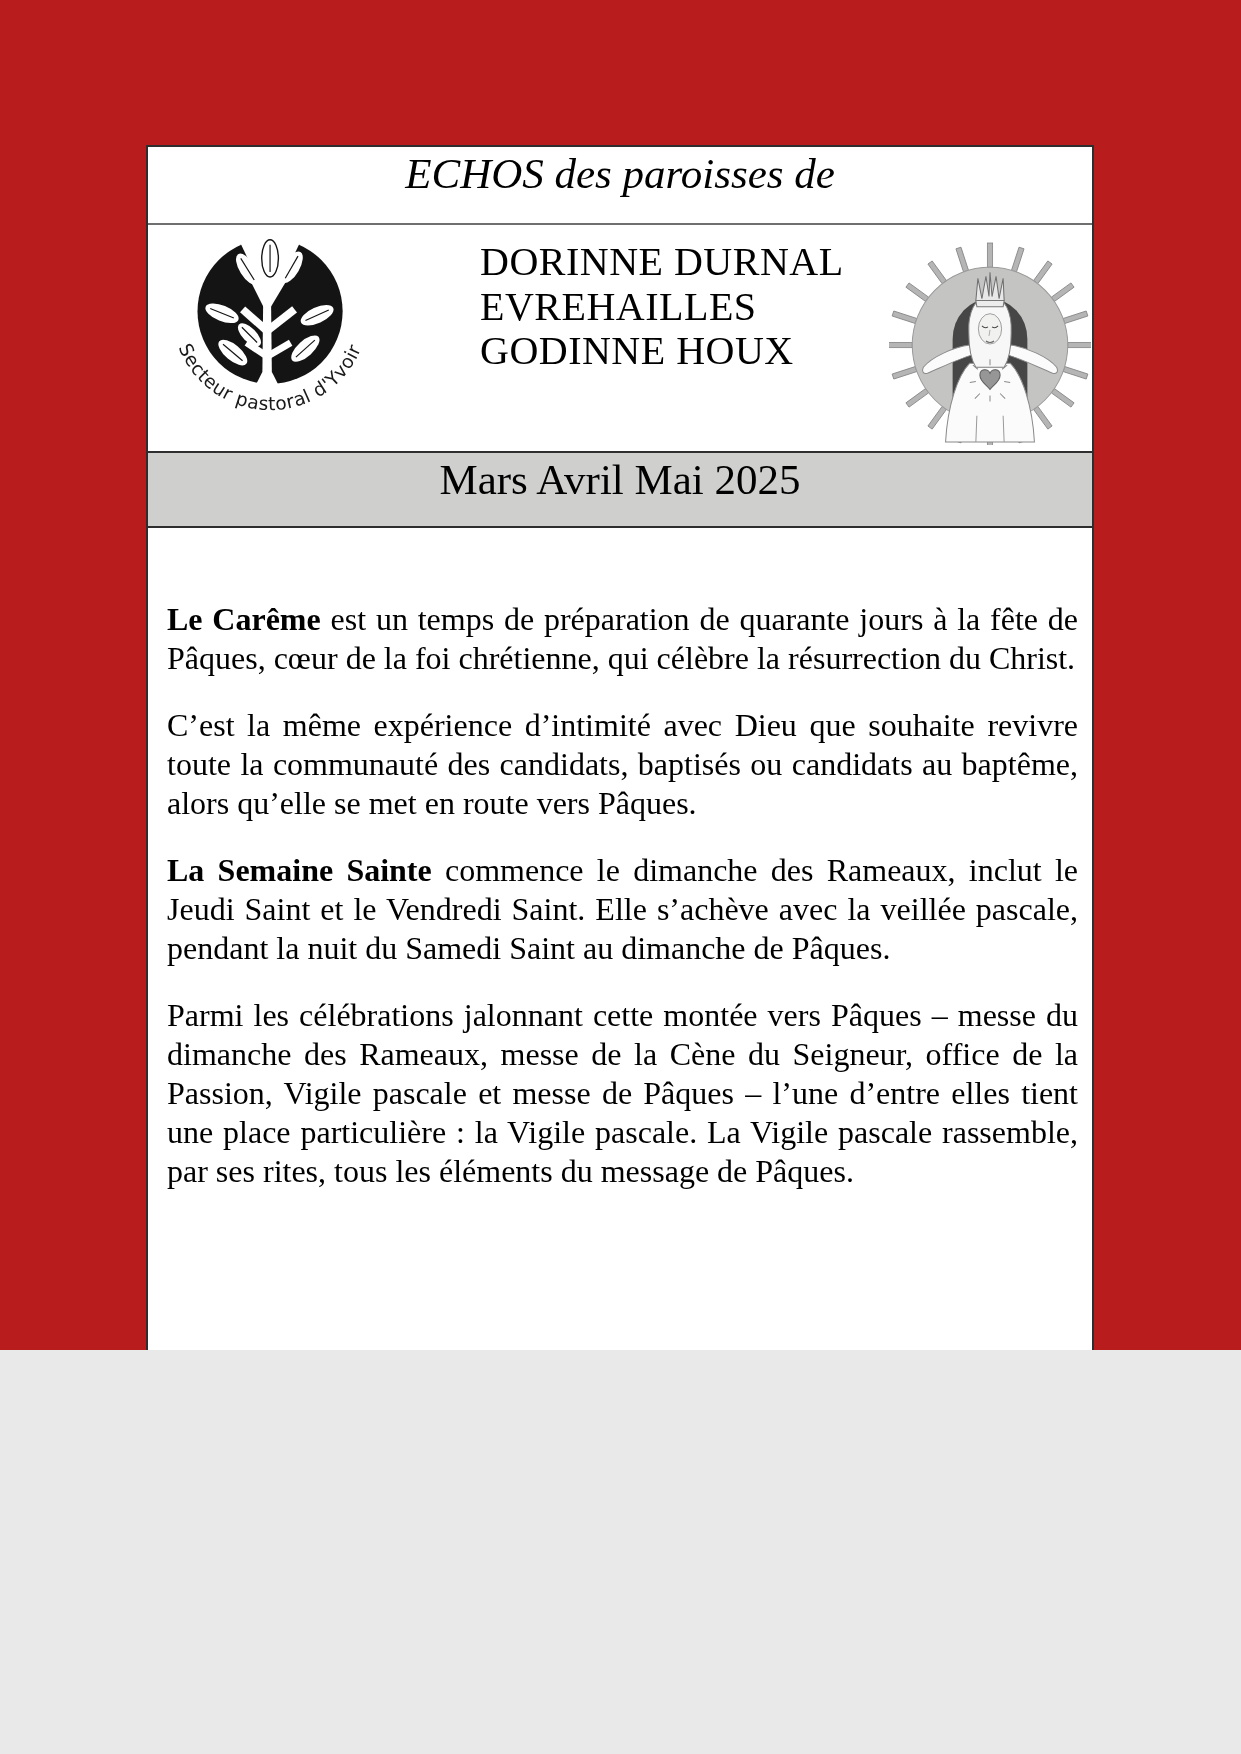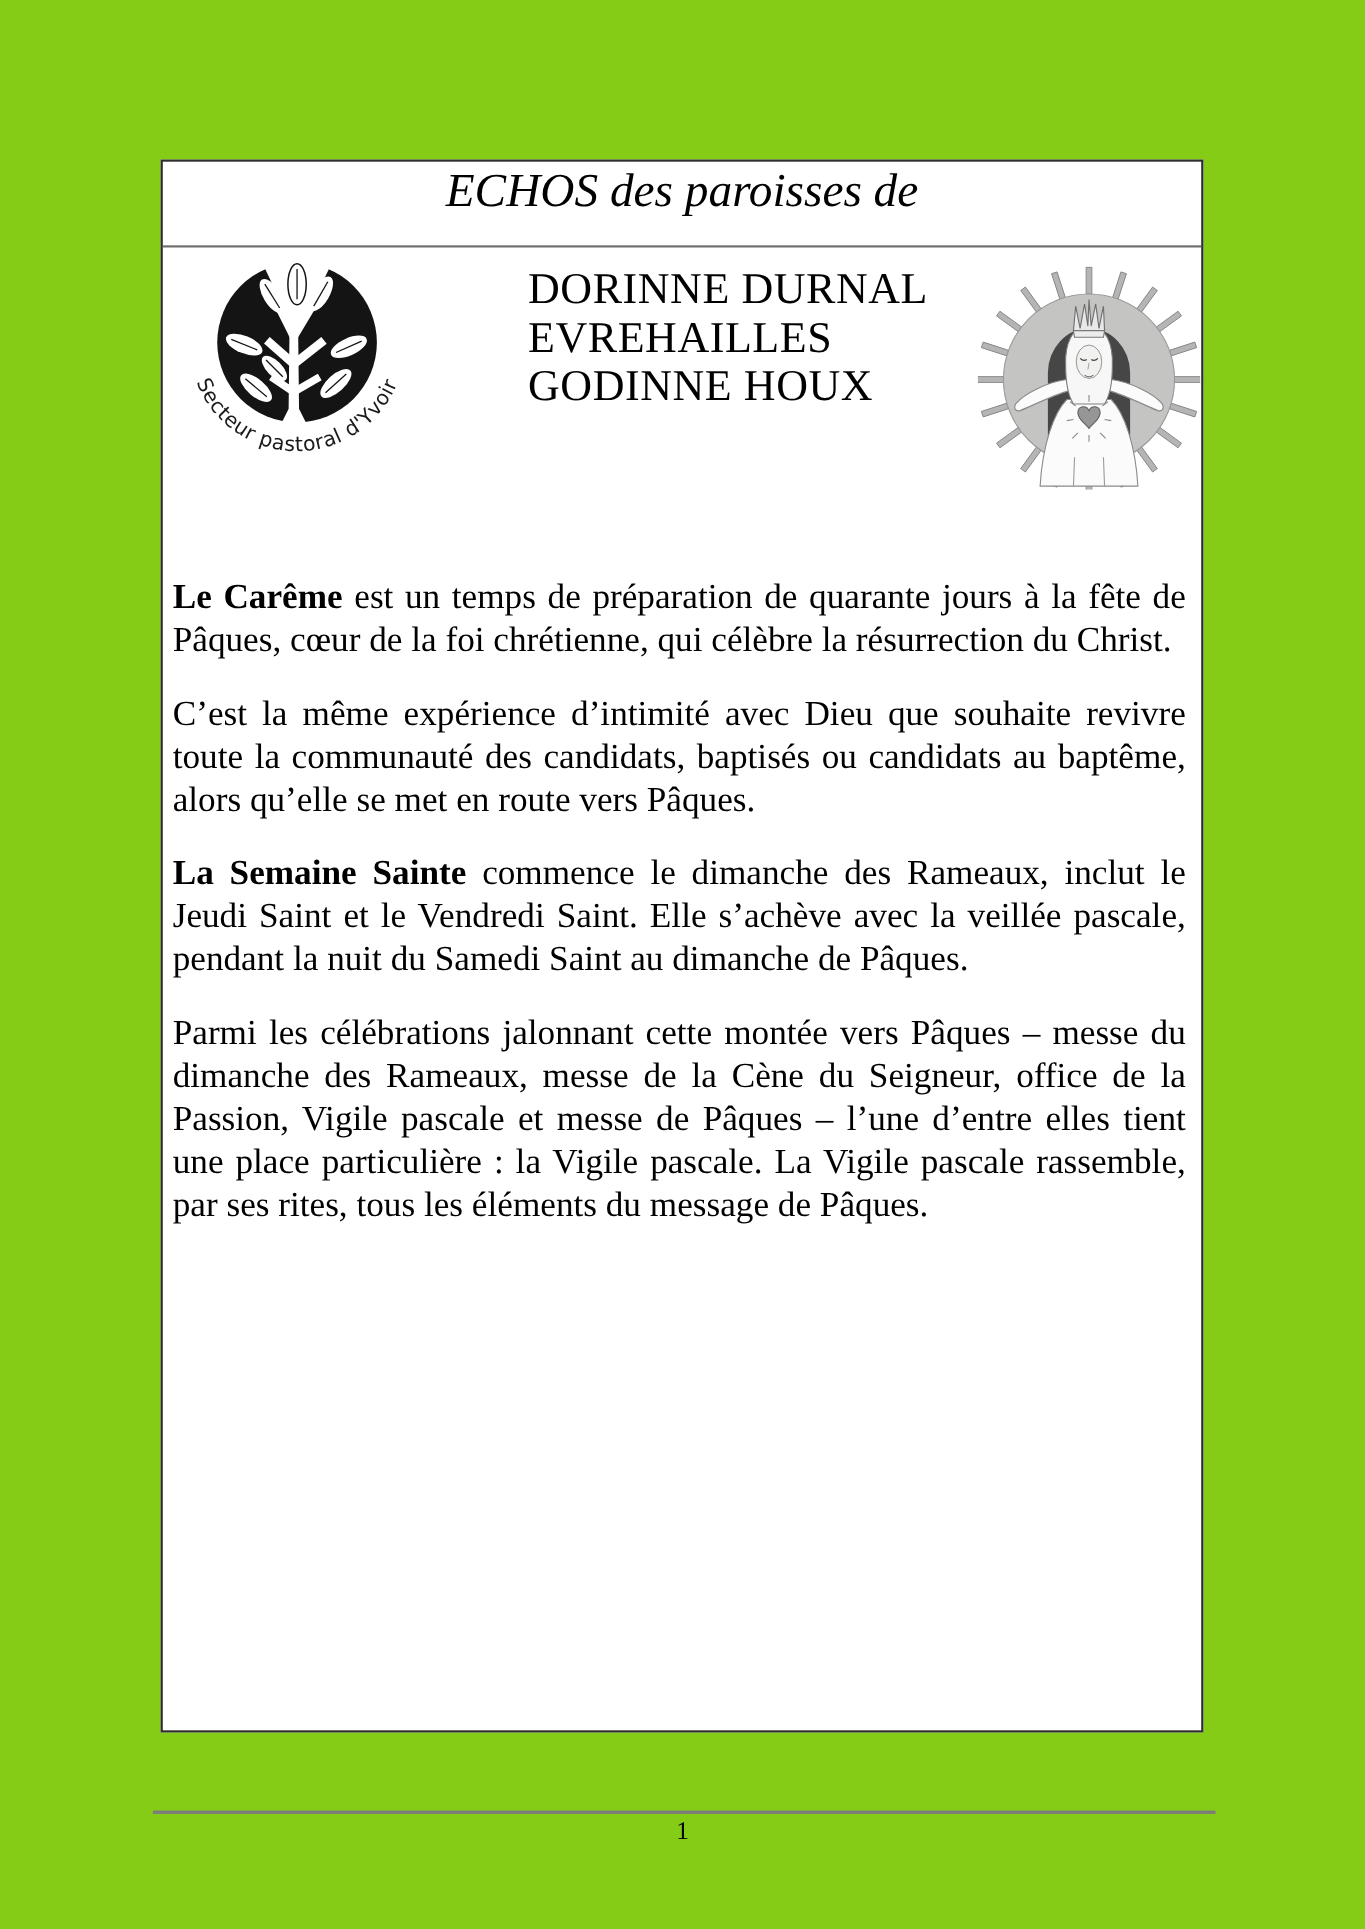--- a/index.html
+++ b/index.html
@@ -1,20 +1,20 @@
 <!DOCTYPE html>
 <html><head>
 <meta charset="utf-8">
 <style>
   html, body { margin: 0; padding: 0; background: #e9e9e9; }
   .page {
     position: relative;
     width: 1241px;
-    height: 1754px;
-    background: #84cc16;
+    height: 1350px;
+    background: #b91c1c;
     font-family: "Liberation Serif", serif;
     color: #000;
     overflow: hidden;
   }
   .doc-box {
     position: absolute;
     left: 146px;
     top: 145px;
     width: 948px;
     height: 1430px;
@@ -77,21 +77,21 @@
   }
   .content {
     height: 1045px;
     box-sizing: border-box;
     padding: 72px 14px 0 6px;
     font-size: 32px;
     line-height: 39px;
     text-align: justify;
     overflow: hidden;
   }
-  .content p { margin: 0 0 28px 3px; }
+  .content p { margin: 0 0 28px 13px; }
   .content b { font-weight: bold; }
   .footer-rule {
     position: absolute;
     left: 139px;
     top: 1646px;
     width: 966px;
     height: 3px;
     background: #7c7c7c;
   }
   .page-number {
@@ -209,20 +209,23 @@
         <path d="M86,58 L88,36 L92,56 L96,34 L99,54 L100,30 L102,54 L106,34 L109,56 L113,36 L114,58 Z" fill="#e8e8e8" stroke="#6e6e6e"></path>
         <path d="M86,58 L114,58 L113,64 L87,64 Z" fill="#ececec" stroke="#777777"></path>
         <g transform="translate(100,134)">
           <path d="M0,-4 C-2,-9 -10,-9 -10,-2 C-10,4 -4,7 0,12 C4,7 10,4 10,-2 C10,-9 2,-9 0,-4 Z" fill="#969696" stroke="#5e5e5e"></path>
         </g>
         <path d="M100,122 V116 M88,126 L83,122 M112,126 L117,122 M86,138 L80,139 M114,138 L120,139 M90,150 L85,155 M110,150 L115,155 M100,152 V158" stroke="#8a8a8a" stroke-width="1" fill="none"></path>
         <path d="M87,172 L86,198 M113,172 L114,198" stroke="#9a9a9a" stroke-width="1" fill="none"></path>
       </svg>
     </div>
 
+    <div class="date-banner">
+      <span class="date-text">Mars Avril Mai 2025</span>
+    </div>
 
     <div class="content">
       <p><b>Le Carême</b><span> est un temps de préparation de quarante jours à la fête de Pâques, cœur de la foi chrétienne, qui célèbre la résurrection du Christ.</span></p>
       <p><b></b><span>C’est la même expérience d’intimité avec Dieu que souhaite revivre toute la communauté des candidats, baptisés ou candidats au baptême, alors qu’elle se met en route vers Pâques.</span></p>
       <p><b>La Semaine Sainte</b><span> commence le dimanche des Rameaux, inclut le Jeudi Saint et le Vendredi Saint. Elle s’achève avec la veillée pascale, pendant la nuit du Samedi Saint au dimanche de Pâques.</span></p>
       <p><b></b><span>Parmi les célébrations jalonnant cette montée vers Pâques – messe du dimanche des Rameaux, messe de la Cène du Seigneur, office de la Passion, Vigile pascale et messe de Pâques – l’une d’entre elles tient une place particulière : la Vigile pascale. La Vigile pascale rassemble, par ses rites, tous les éléments du message de Pâques.</span></p>
     </div>
   </div>
 
   <div class="footer-rule"></div>

